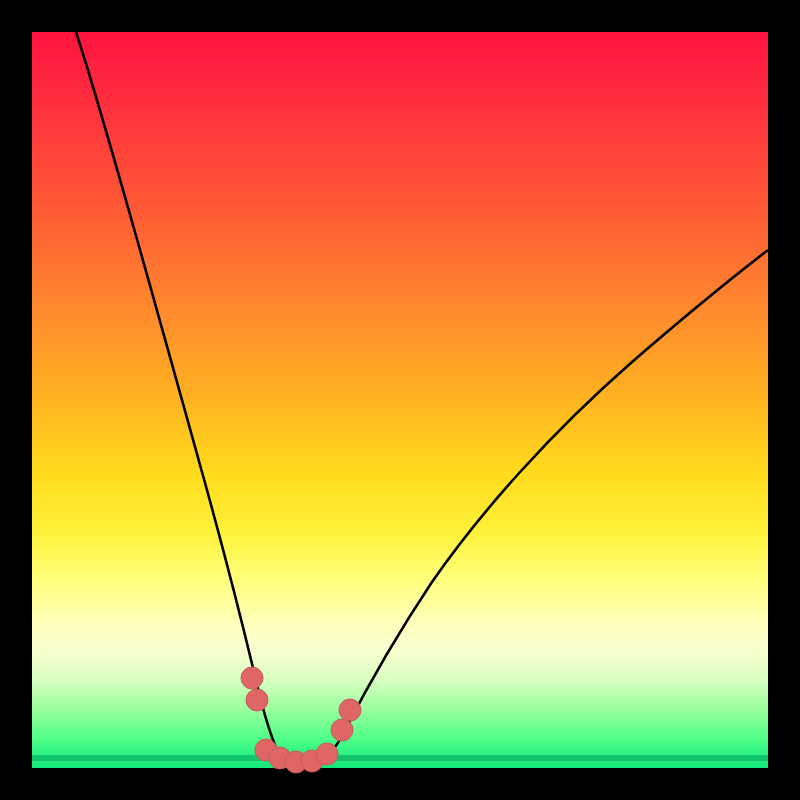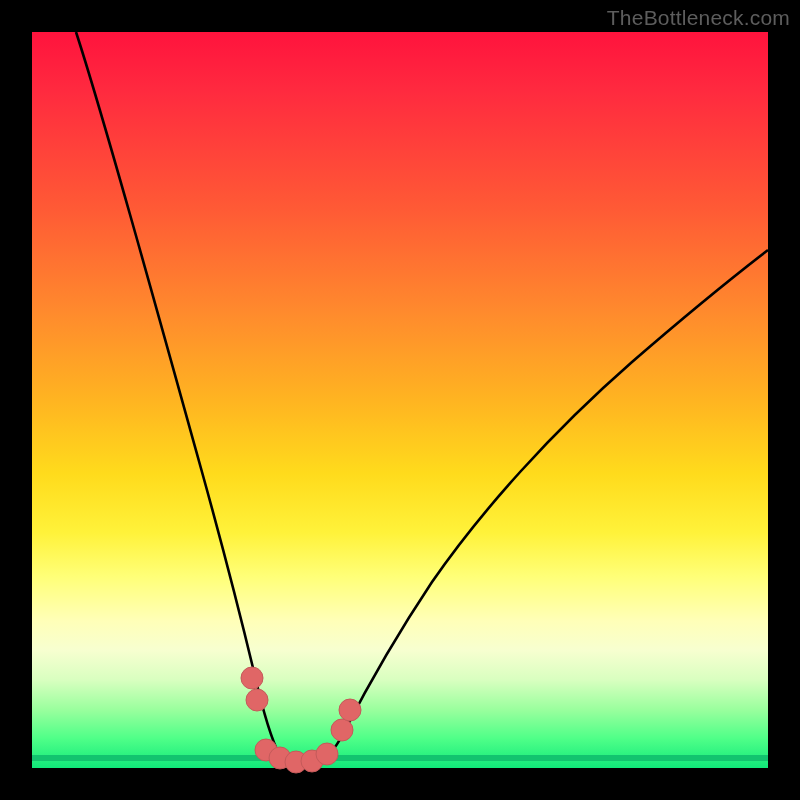--- a/index.html
+++ b/index.html
@@ -60,21 +60,20 @@
     width: 736px;
     height: 736px;
     overflow: visible;
   }
 </style>
 </head>
 <body>
 
 <div class="frame">
 
-  <div class="watermark">TheBottleneck.com</div>
 
   <div class="plot-area">
 
     <svg class="curve-layer" viewBox="0 0 736 736" preserveAspectRatio="none">
 
       <line x1="0" y1="726" x2="736" y2="726" stroke="#12c36f" stroke-width="6"></line>
 
       <path fill="none" stroke="#000" stroke-width="2.6" d="M 44 0
                C 70 80, 120 260, 170 440
                C 195 530, 210 590, 222 640

